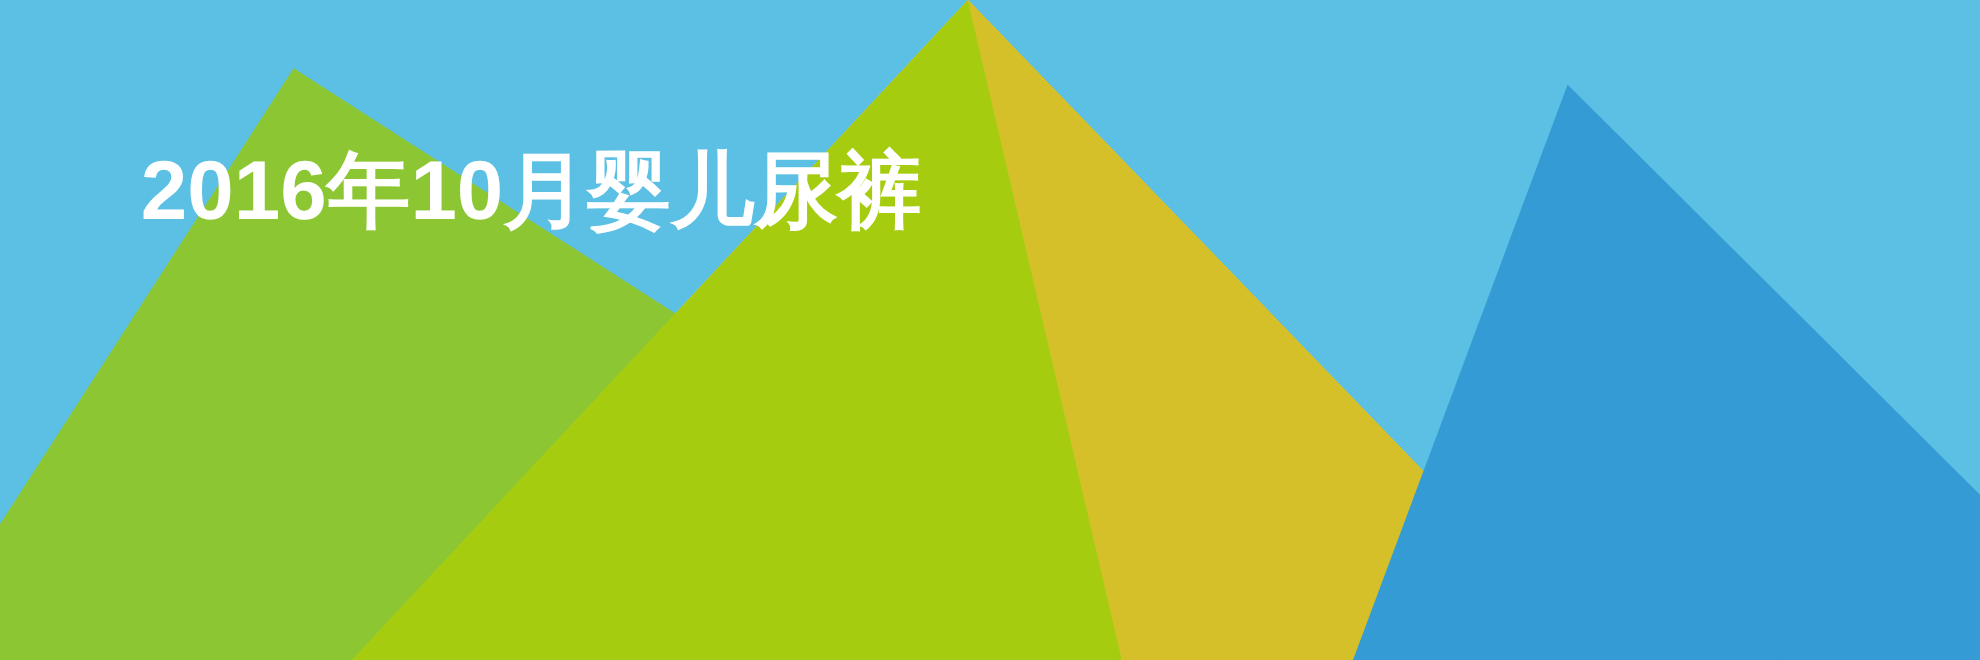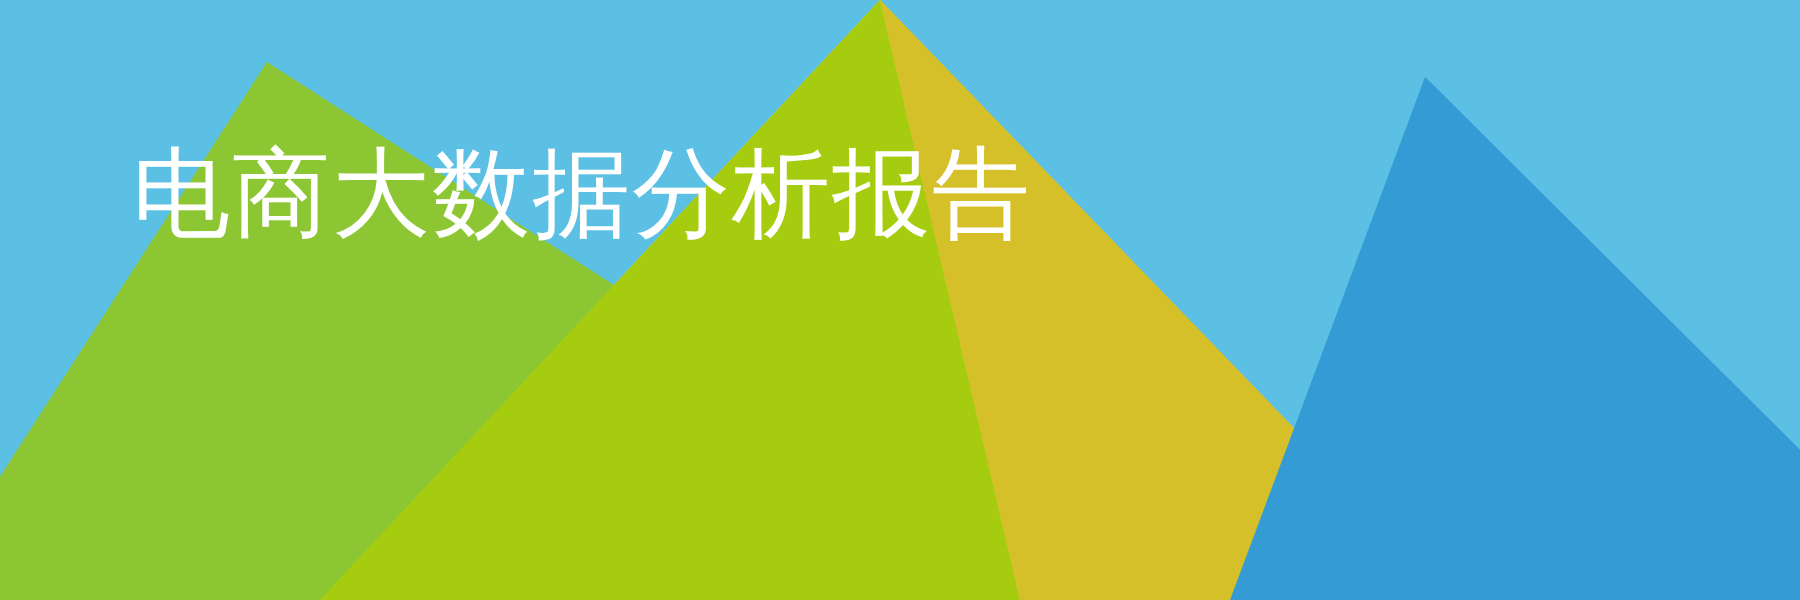--- a/index.html
+++ b/index.html
@@ -73,16 +73,16 @@
     <polygon points="880,0 1460,600 1190,600 880,0" fill="#d6c02a"></polygon>
     <polygon points="1020,600 880,0 1460,600" fill="#d6c02a"></polygon>
 
     <polygon points="614,285 1020,600 320,600" fill="#a6cc10"></polygon>
 
     <polygon points="1425,77 1230,600 1800,600 1800,450" fill="#359bd5"></polygon>
     <polygon points="1425,77 1800,450 1800,600 1620,600" fill="#359bd5"></polygon>
   </svg>
 
   <div id="title-block">
-    <div id="title-line-2">电商大数据分析报告</div>
+    <div id="title-line-1">2016年10月婴儿尿裤</div>
   </div>
 
 </div>
 
 </body></html>

